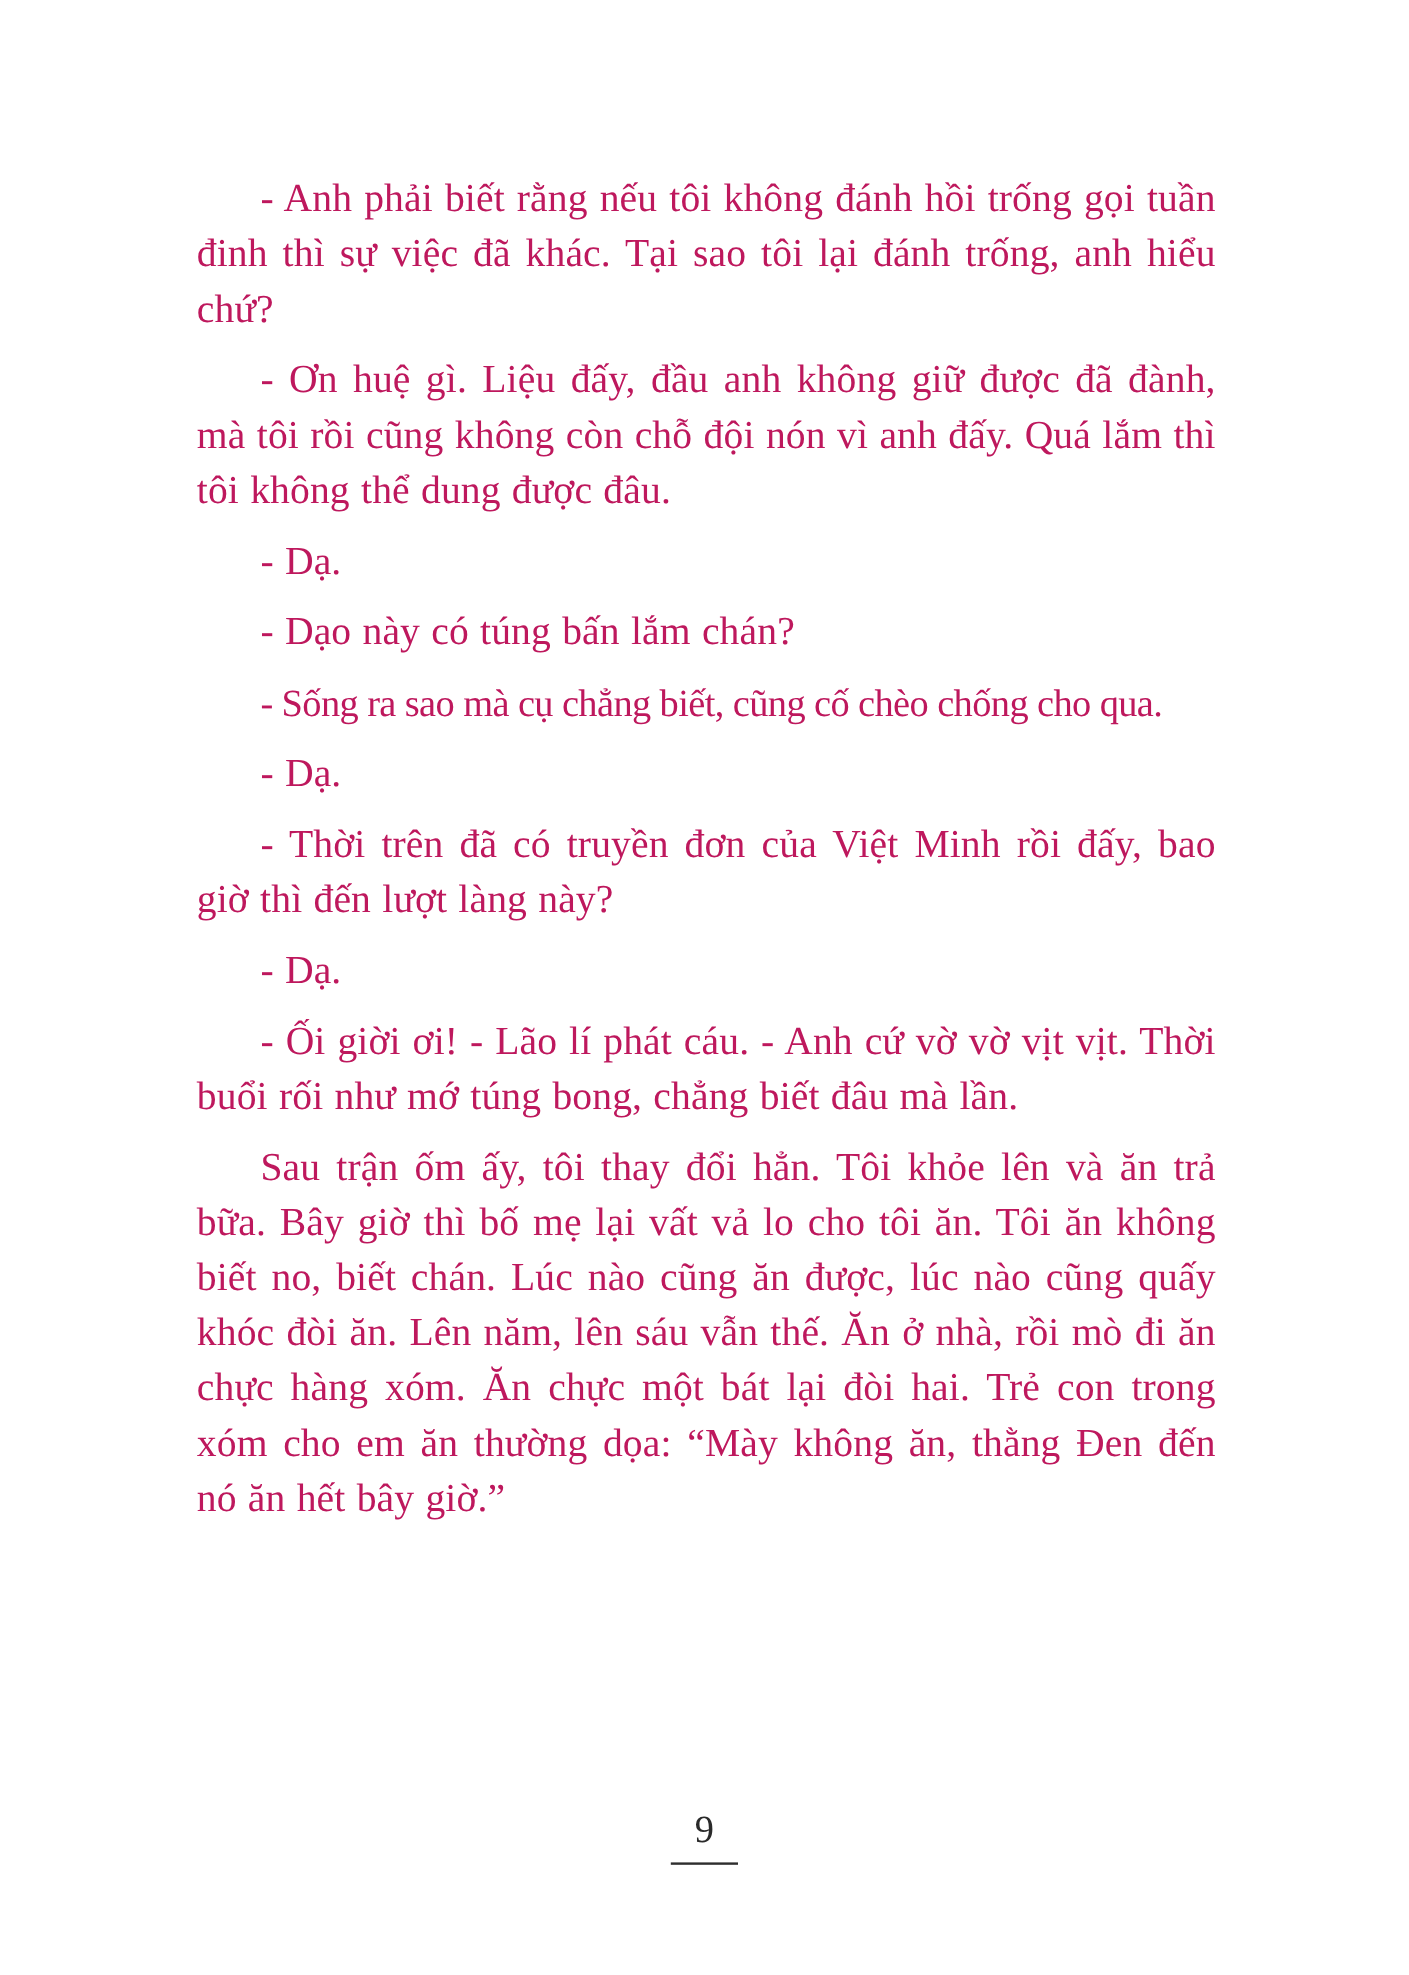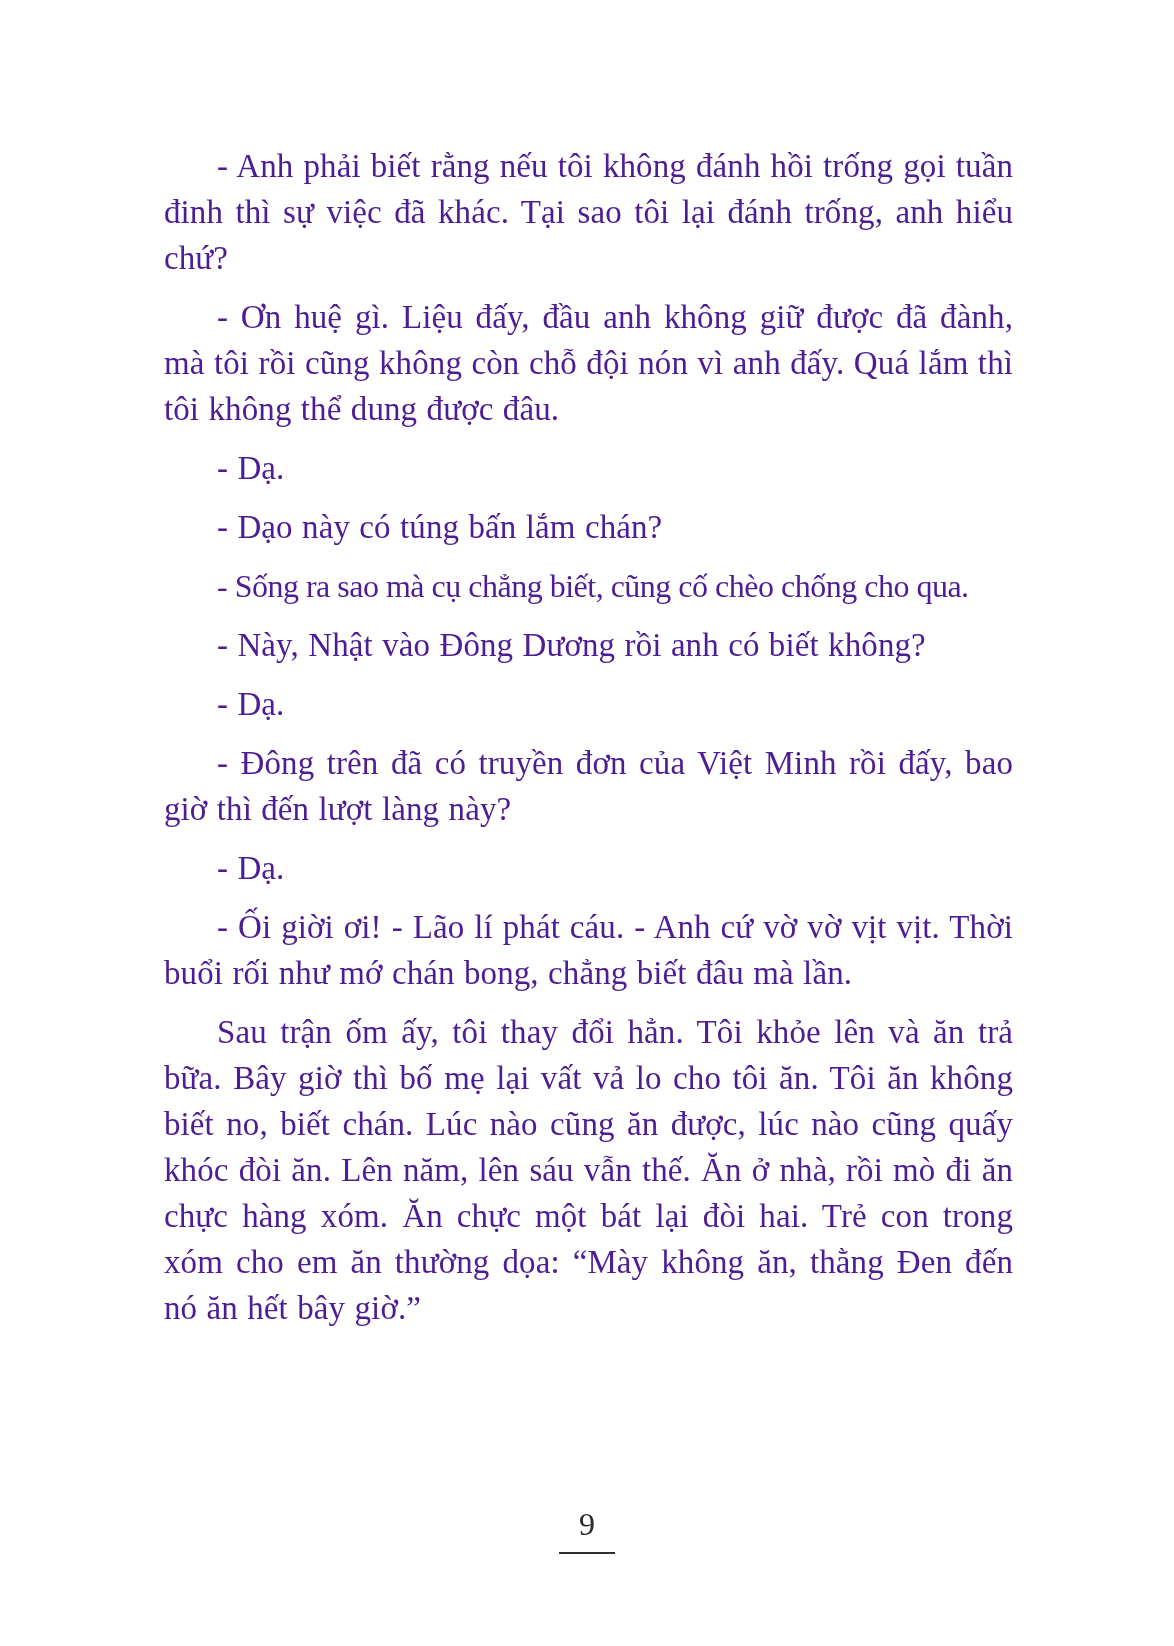--- a/index.html
+++ b/index.html
@@ -18,21 +18,21 @@
   .page-text {
     position: absolute;
     left: 164px;
     top: 143px;
     width: 849px;
   }
   .para {
     margin: 0 0 13px 0;
     font-size: 33px;
     line-height: 46px;
-    color: #4c1d95;
+    color: #be185d;
     text-align: justify;
     text-indent: 53px;
     letter-spacing: 0.1px;
     word-spacing: 1px;
   }
   .para.condensed {
     font-size: 32px;
     letter-spacing: -0.5px;
     word-spacing: 0px;
     text-align: left;
@@ -61,25 +61,24 @@
 <body>
 
 <div class="book-page">
 
   <main class="page-text">
       <p class="para">- Anh phải biết rằng nếu tôi không đánh hồi trống gọi tuần đinh thì sự việc đã khác. Tại sao tôi lại đánh trống, anh hiểu chứ?</p>
       <p class="para">- Ơn huệ gì. Liệu đấy, đầu anh không giữ được đã đành, mà tôi rồi cũng không còn chỗ đội nón vì anh đấy. Quá lắm thì tôi không thể dung được đâu.</p>
       <p class="para">- Dạ.</p>
       <p class="para">- Dạo này có túng bấn lắm chán?</p>
       <p class="para condensed">- Sống ra sao mà cụ chẳng biết, cũng cố chèo chống cho qua.</p>
-      <p class="para">- Này, Nhật vào Đông Dương rồi anh có biết không?</p>
       <p class="para">- Dạ.</p>
-      <p class="para">- Đông trên đã có truyền đơn của Việt Minh rồi đấy, bao giờ thì đến lượt làng này?</p>
+      <p class="para">- Thời trên đã có truyền đơn của Việt Minh rồi đấy, bao giờ thì đến lượt làng này?</p>
       <p class="para">- Dạ.</p>
-      <p class="para">- Ối giời ơi! - Lão lí phát cáu. - Anh cứ vờ vờ vịt vịt. Thời buổi rối như mớ chán bong, chẳng biết đâu mà lần.</p>
+      <p class="para">- Ối giời ơi! - Lão lí phát cáu. - Anh cứ vờ vờ vịt vịt. Thời buổi rối như mớ túng bong, chẳng biết đâu mà lần.</p>
       <p class="para">Sau trận ốm ấy, tôi thay đổi hẳn. Tôi khỏe lên và ăn trả bữa. Bây giờ thì bố mẹ lại vất vả lo cho tôi ăn. Tôi ăn không biết no, biết chán. Lúc nào cũng ăn được, lúc nào cũng quấy khóc đòi ăn. Lên năm, lên sáu vẫn thế. Ăn ở nhà, rồi mò đi ăn chực hàng xóm. Ăn chực một bát lại đòi hai. Trẻ con trong xóm cho em ăn thường dọa: “Mày không ăn, thằng Đen đến nó ăn hết bây giờ.”</p>
     </main>
 
   <footer class="page-footer">
     <div class="page-number">9</div>
     <div class="page-number-rule"></div>
   </footer>
 
 </div>
 

